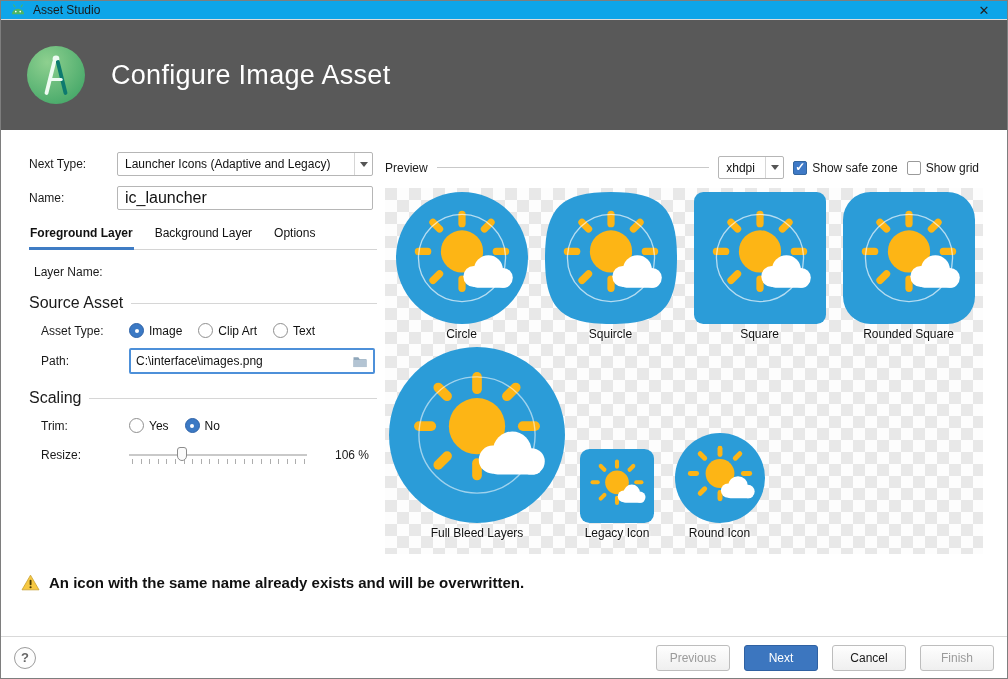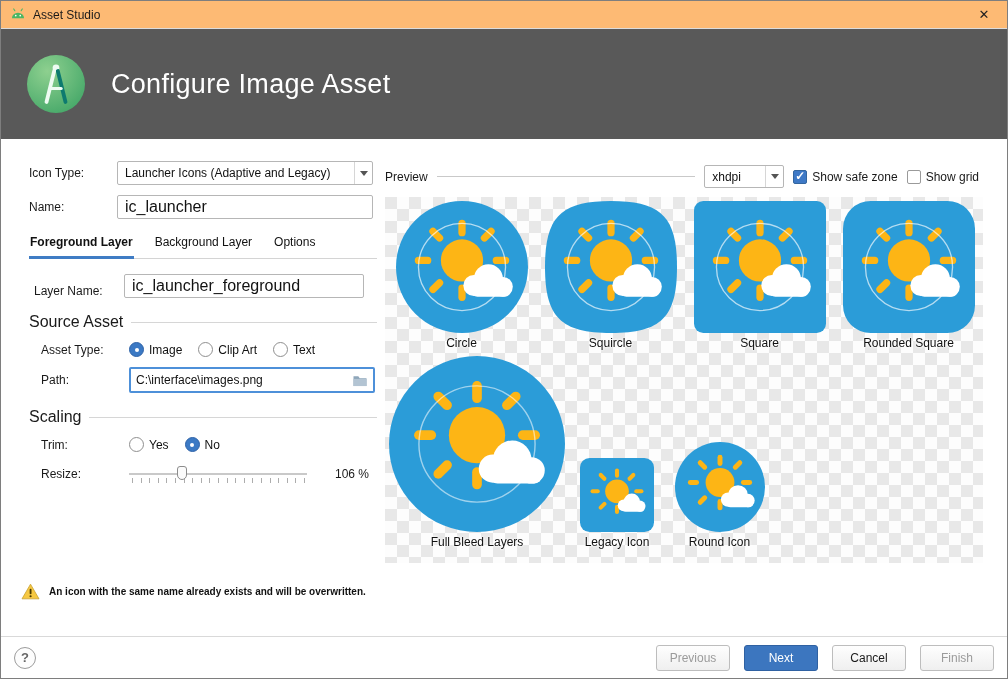--- a/index.html
+++ b/index.html
@@ -3,21 +3,21 @@
 <meta charset="utf-8">
 <style>
   * { margin:0; padding:0; box-sizing:border-box; }
   html,body { background:#9a9a9a; }
   body { font-family:"Liberation Sans", sans-serif; }
 
   .window { width:1008px; height:679px; background:#fff; border:1px solid #7e7e7e;
             display:flex; flex-direction:column; overflow:hidden; position:relative; }
 
   
-  .titlebar { height:28px; flex:none; background:#fdba74; border-bottom:1px solid #dcdcdc;
+  .titlebar { height:19px; flex:none; background:#0ea5e9; border-bottom:1px solid #dcdcdc;
               display:flex; align-items:center; padding-left:9px; }
   .titlebar .app-icon { margin-right:7px; }
   .titlebar .title-text { font-size:12px; color:#1a1a1a; }
   .close-btn { margin-left:auto; width:46px; height:100%; display:flex; align-items:center;
                justify-content:center; font-size:13px; color:#222; cursor:default; }
 
   
   .header { height:110px; flex:none; background:#595959; display:flex; align-items:center;
             padding-left:26px; }
   .header-logo { flex:none; }
@@ -76,21 +76,21 @@
   .slider-track { position:absolute; left:0; right:0; top:11px; height:2px; background:#c9c9c9; }
   .slider-ticks { position:absolute; left:3px; right:0; top:16px; height:5px;
                   background:repeating-linear-gradient(to right, #adadad 0 1px, transparent 1px 8.6px); }
   .slider-thumb { position:absolute; left:27%; top:4px; width:10px; height:14px; background:#fbfbfb;
                   border:1px solid #8c8c8c; border-radius:3px 3px 5px 5px; }
   .slider-value { font-size:12px; color:#1a1a1a; margin-left:28px; }
 
   
   .preview-header { display:flex; align-items:center; gap:9px; font-size:12px; color:#1a1a1a; padding-right:4px; }
   .ph-line { flex:1; height:1px; background:#c9c9c9; }
-  .combo.small { width:80px; height:23px; }
+  .combo.small { width:66px; height:23px; }
   .checkbox { display:flex; align-items:center; gap:5px; cursor:default; flex:none; }
   .cbox { width:14px; height:14px; border:1px solid #9a9a9a; border-radius:2px; background:#fff;
           position:relative; flex:none; }
   .cbox.checked { background:#3e79c6; border-color:#33669f; }
   .cbox.checked::after { content:"\2713"; position:absolute; left:1px; top:-2px; color:#fff;
                          font-size:12px; font-weight:bold; }
 
   .board { margin-top:9px; height:366px; padding:4px 0 0 2px;
            background-image:conic-gradient(#fdfdfd 0 25%, #e8e8e8 0 50%, #fdfdfd 0 75%, #e8e8e8 0);
            background-size:24px 24px; overflow:hidden; }
@@ -99,21 +99,21 @@
   .tile { display:flex; flex-direction:column; align-items:center;text-align:center; }
   .tile.w149 { width:149px; }
   .tile.w180 { width:180px; }
   .tile.w100 { width:100px; }
   .tile.w105 { width:105px; }
   .tile-label { font-size:12px; color:#111; margin-top:3px; white-space:nowrap;
                 text-shadow:0 0 3px #fff, 0 0 3px #fff, 0 0 3px #fff; }
 
   
   .warning-row { height:30px; flex:none; display:flex; align-items:center; gap:9px; padding-left:20px; }
-  .warning-text { font-size:10px; color:#111; font-weight:600; }
+  .warning-text { font-size:15px; color:#111; font-weight:600; }
   .spacer { flex:1; }
 
   
   .footer { height:42px; flex:none; border-top:1px solid #d9d9d9; background:#fff;
             display:flex; align-items:center; padding:0 13px; gap:14px; }
   .help-btn { width:22px; height:22px; border-radius:50%; border:1px solid #9c9c9c; color:#666;
               font-size:13px; font-weight:bold; display:flex; align-items:center; justify-content:center;
               background:#fdfdfd; cursor:default; }
   .footer .spacer { flex:1; }
   .btn { height:26px; min-width:74px; padding:0 12px; font-family:"Liberation Sans",sans-serif;
@@ -178,21 +178,21 @@
       <path d="M23.8 33.5 L34.2 33.5" stroke="#eefbf2" stroke-width="3" stroke-linecap="round"></path>
     </svg>
     <div class="header-title">Configure Image Asset</div>
   </div>
 
   <div class="content">
 
     <div class="left">
 
       <div class="form-row">
-        <span class="flabel">Icon Type:</span>
+        <span class="flabel">Next Type:</span>
         <div class="combo">
           <span>Launcher Icons (Adaptive and Legacy)</span>
           <span class="combo-btn">
               <span class="tri-down"></span>
             </span>
         </div>
       </div>
 
       <div class="form-row">
         <span class="flabel">Name:</span>
@@ -200,21 +200,20 @@
       </div>
 
       <div class="tabs">
         <div class="tab active">Foreground Layer</div>
         <div class="tab">Background Layer</div>
         <div class="tab">Options</div>
       </div>
 
       <div class="form-row indent1">
         <span class="flabel" style="width:90px">Layer Name:</span>
-        <input class="text-input narrow" value="ic_launcher_foreground" style="">
       </div>
 
       <div class="group-row">
         <span class="group-label">Source Asset</span>
         <span class="group-line"></span>
       </div>
 
       <div class="form-row indent2">
         <span class="flabel">Asset Type:</span>
         <div class="radio-group">

